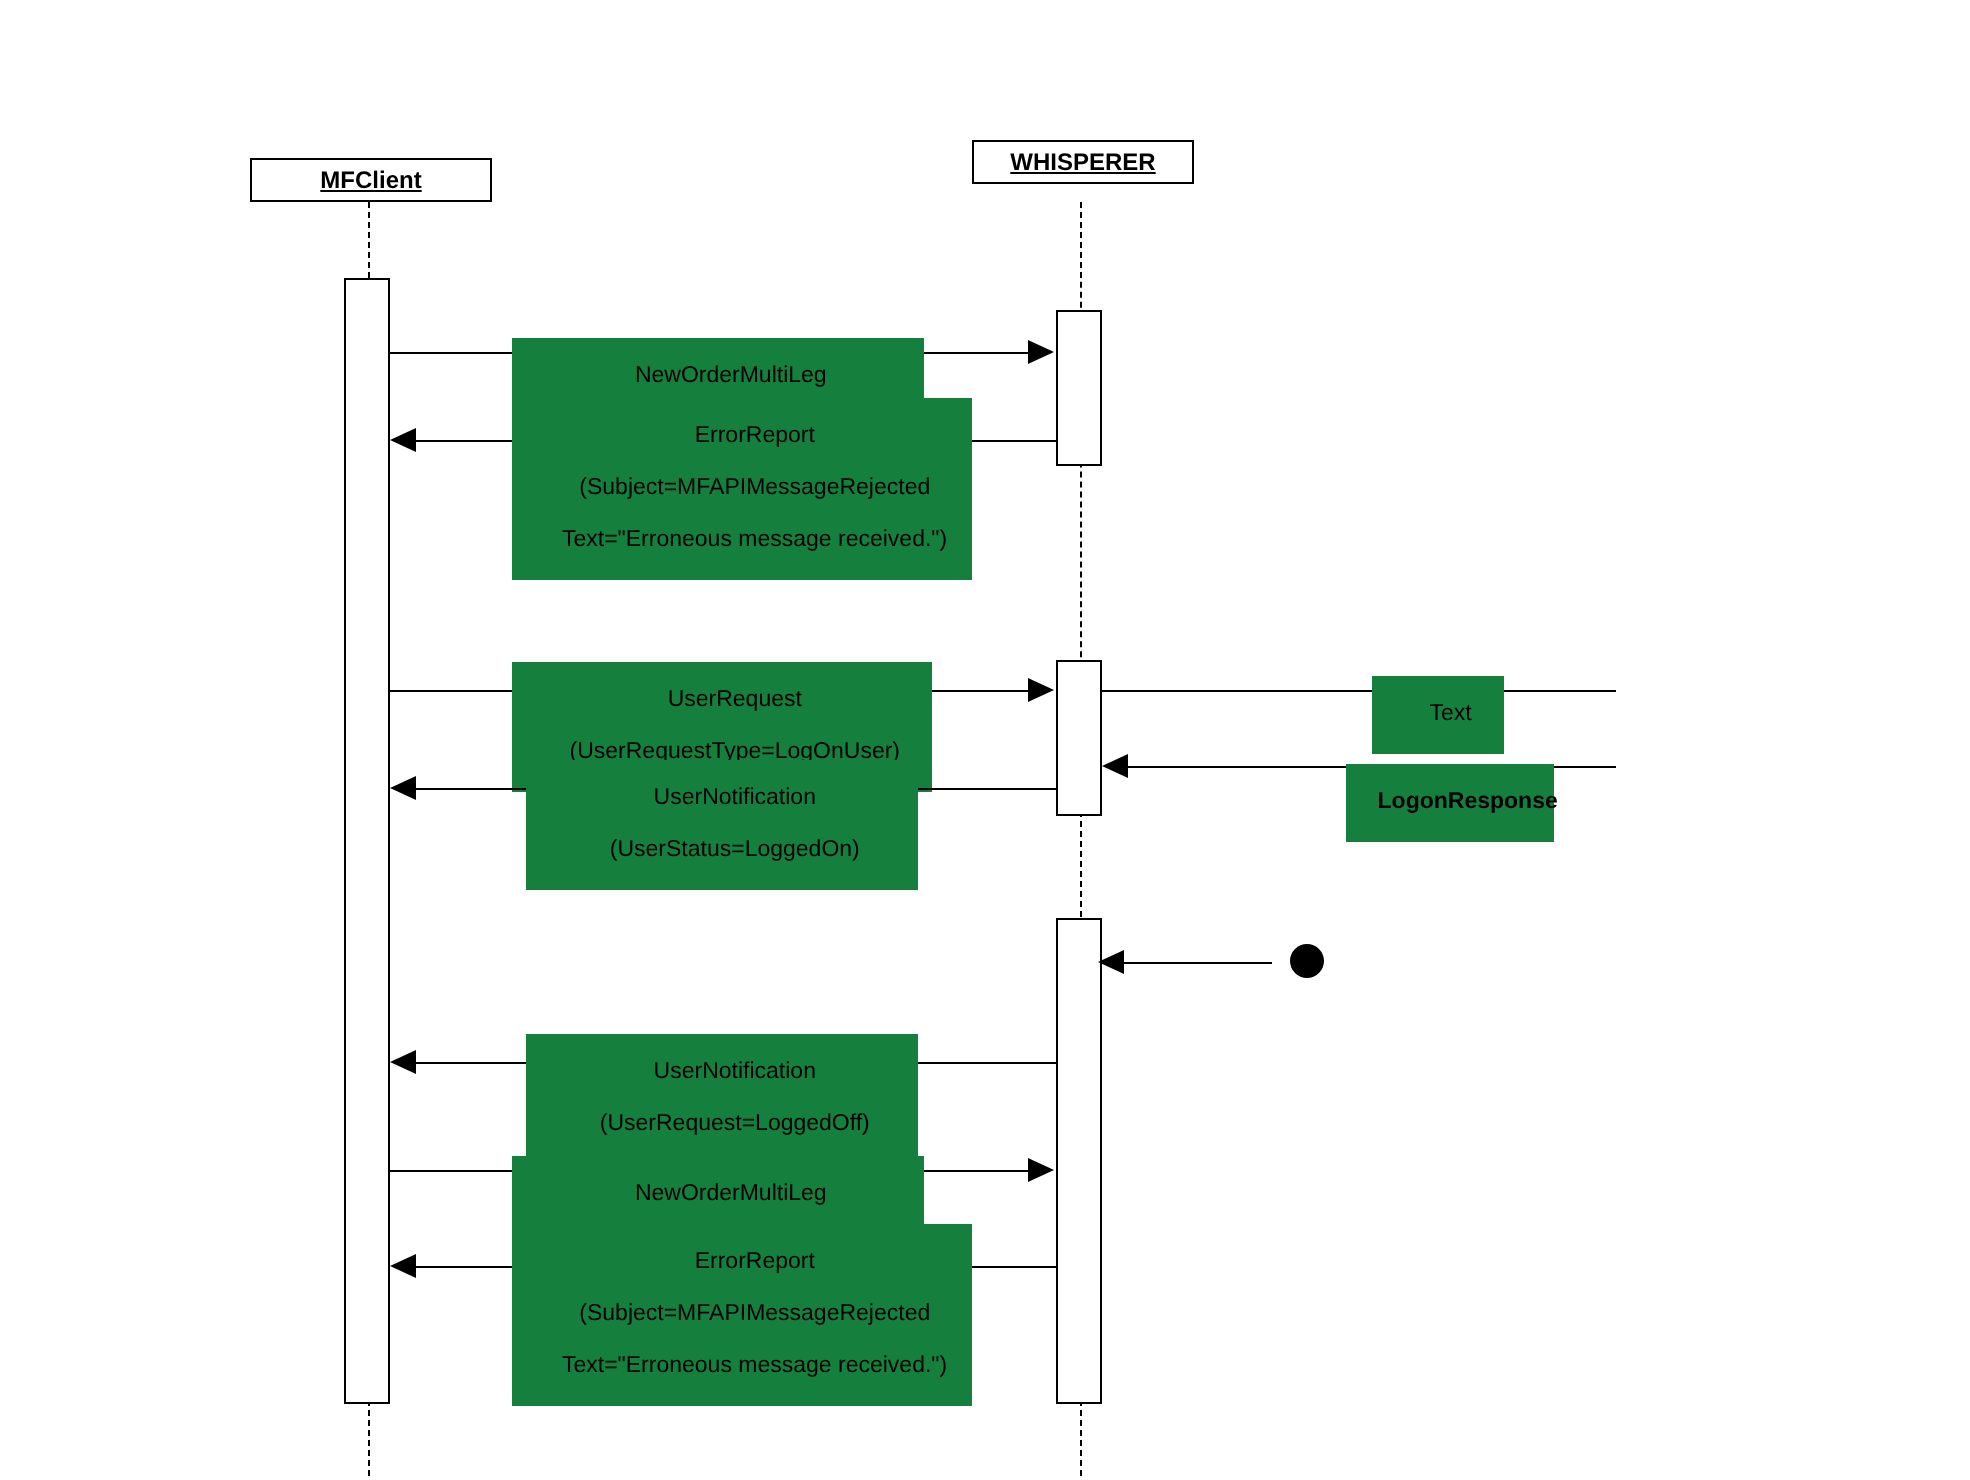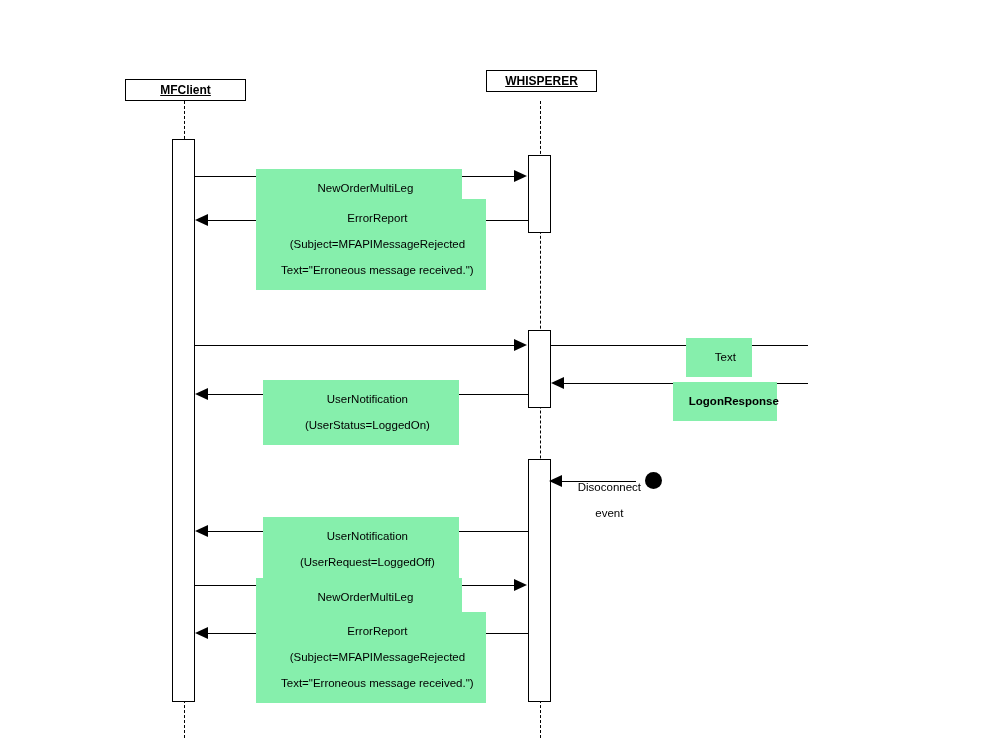--- a/index.html
+++ b/index.html
@@ -60,21 +60,21 @@
     border-top: 6px solid transparent;
     border-bottom: 6px solid transparent;
     border-right: 13px solid #000;
   }
   .msg-label {
     position: absolute;
     text-align: center;
     font-size: 11.5px;
     color: #000;
     line-height: 13px;
-    background: #86efac;
+    background: #15803d;
     padding: 0 3px;
     white-space: pre;
   }
   .event-dot {
     position: absolute;
     width: 17px;
     height: 17px;
     border-radius: 50%;
     background: #000;
   }
@@ -124,20 +124,24 @@
   <div class="msg-line" style="left:208px; top:220px; width:320px;"></div>
   <div class="arrow-left" style="left:195px; top:214px;"></div>
   <div class="msg-label" style="left:256px; top:199px; width:224px;">
     <span>ErrorReport</span><br>
     <span>(Subject=MFAPIMessageRejected</span><br>
     <span>Text="Erroneous message received.")</span>
   </div>
 
   <div class="msg-line" style="left:195px; top:345px; width:320px;"></div>
   <div class="arrow-right" style="left:514px; top:339px;"></div>
+  <div class="msg-label" style="left:256px; top:331px; width:204px;">
+    <span>UserRequest</span><br>
+    <span>(UserRequestType=LogOnUser)</span>
+  </div>
 
   <div class="msg-line" style="left:551px; top:345px; width:326px;"></div>
   <div class="arrow-right" style="left:876px; top:339px;"></div>
   <div class="msg-label" style="left:686px; top:338px; width:60px;">
     <span>Text</span>
   </div>
 
   <div class="msg-line" style="left:564px; top:383px; width:326px;"></div>
   <div class="arrow-left" style="left:551px; top:377px;"></div>
   <div class="msg-label" style="left:673px; top:382px; width:98px;font-weight:bold;">
@@ -147,24 +151,20 @@
   <div class="msg-line" style="left:208px; top:394px; width:320px;"></div>
   <div class="arrow-left" style="left:195px; top:388px;"></div>
   <div class="msg-label" style="left:263px; top:380px; width:190px;">
     <span>UserNotification</span><br>
     <span>(UserStatus=LoggedOn)</span>
   </div>
 
   <div class="msg-line" style="left:551px; top:481px; width:85px;"></div>
   <div class="arrow-left" style="left:549px; top:475px;"></div>
   <div class="event-dot" style="left:645px; top:472px;"></div>
-  <div class="event-label" style="left:563px; top:468px; width:80px;">
-    <span>Disoconnect</span><br>
-    <span>event</span>
-  </div>
 
   <div class="msg-line" style="left:208px; top:531px; width:320px;"></div>
   <div class="arrow-left" style="left:195px; top:525px;"></div>
   <div class="msg-label" style="left:263px; top:517px; width:190px;">
     <span>UserNotification</span><br>
     <span>(UserRequest=LoggedOff)</span>
   </div>
 
   <div class="msg-line" style="left:195px; top:585px; width:320px;"></div>
   <div class="arrow-right" style="left:514px; top:579px;"></div>

